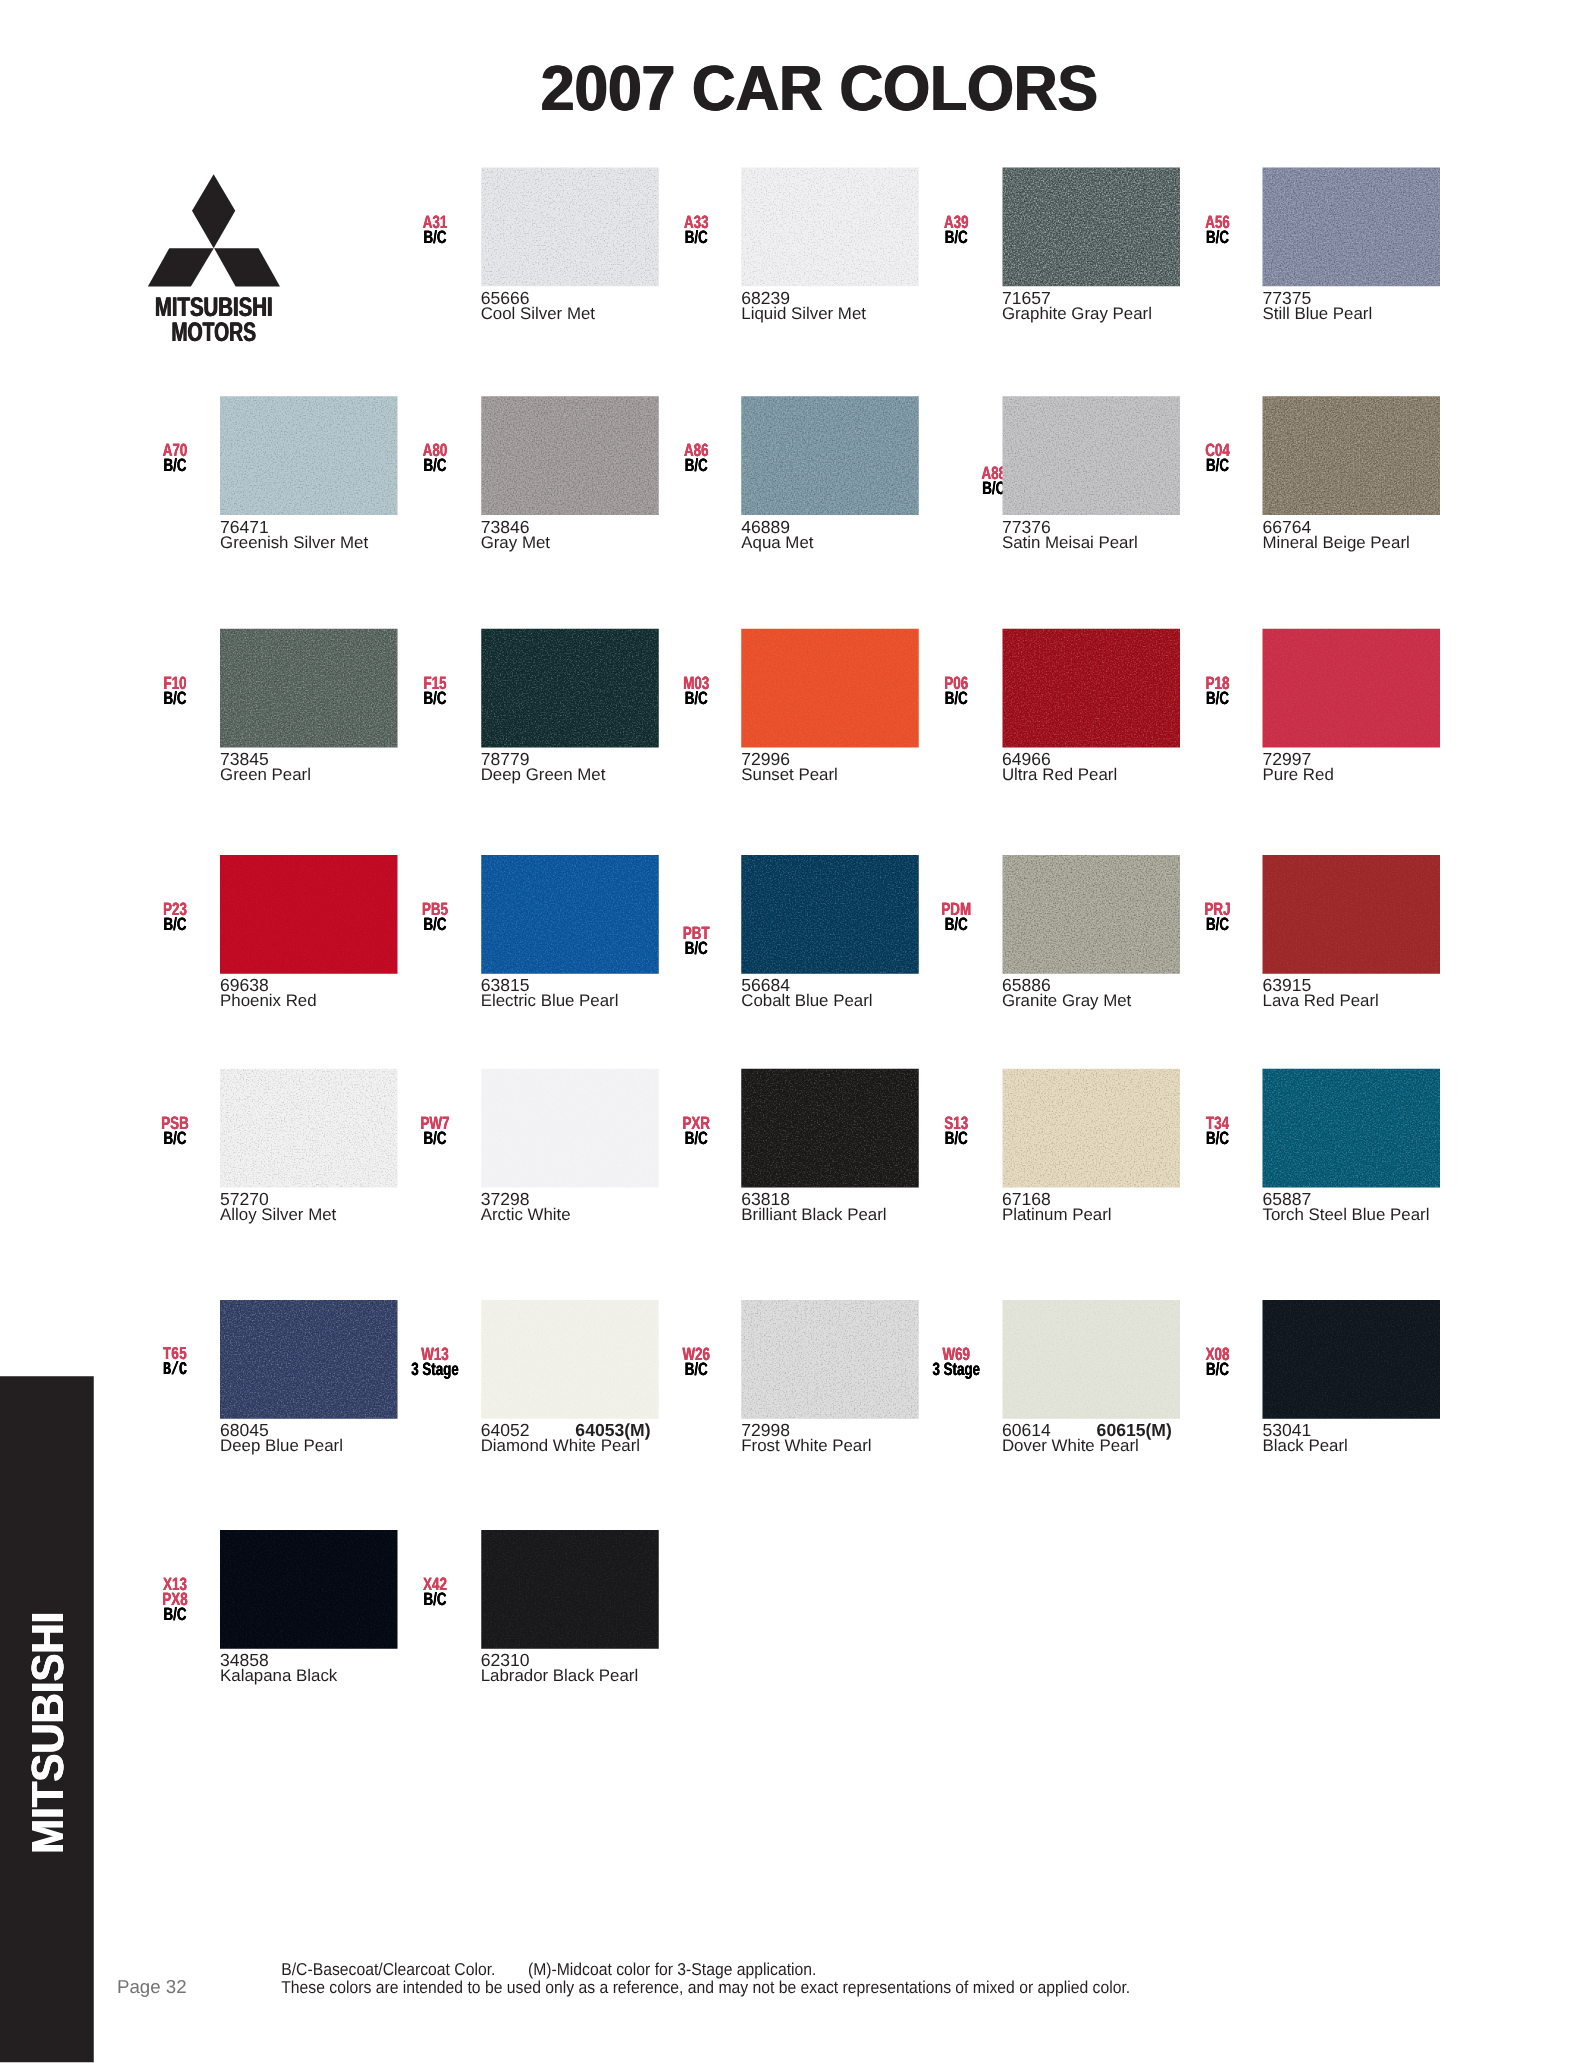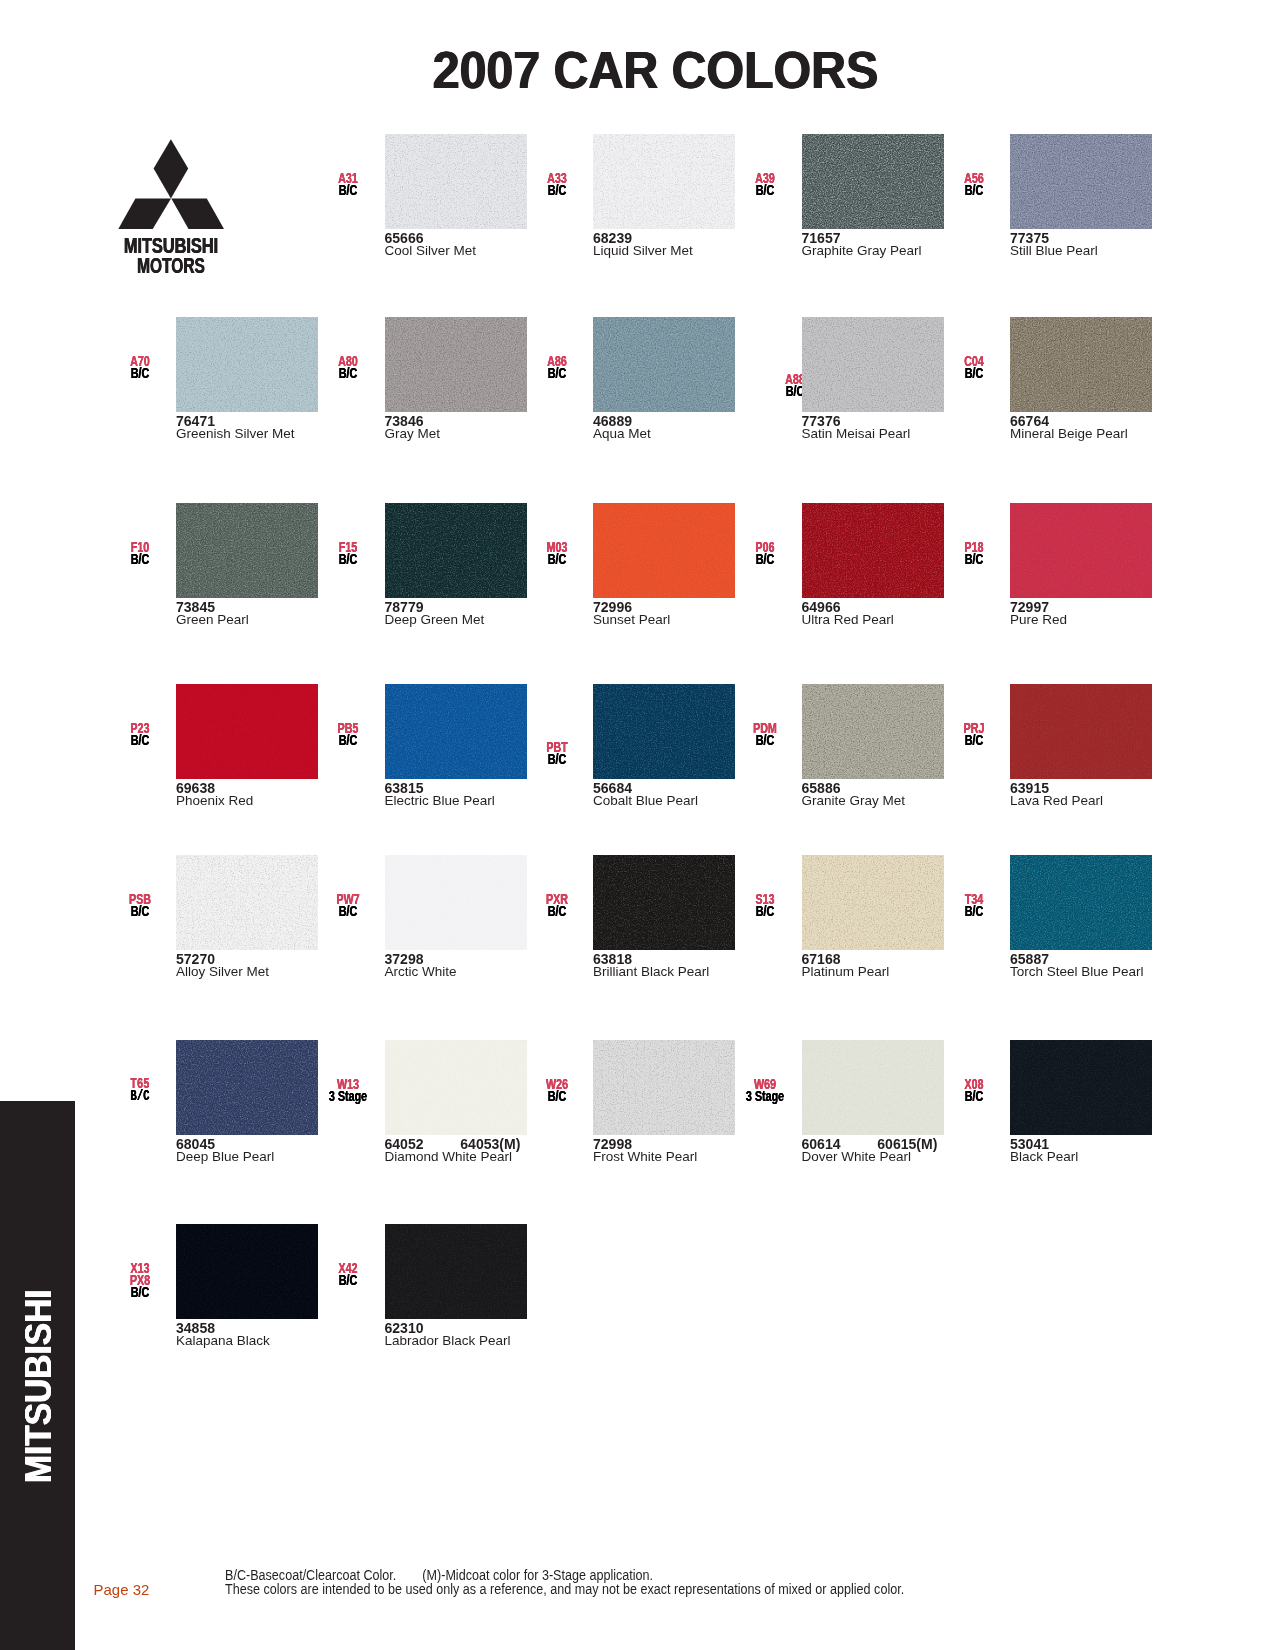--- a/index.html
+++ b/index.html
@@ -25,25 +25,25 @@
 #brand .bn1{top:101px;font-size:21.6px;transform:scaleX(0.755);text-shadow:0.45px 0 0 #231f20,-0.45px 0 0 #231f20;}
 #brand .bn2{top:121.5px;font-size:21.4px;transform:scaleX(0.725);text-shadow:0.45px 0 0 #231f20,-0.45px 0 0 #231f20;}
 
 .cell{position:absolute;}
 .sw{position:absolute;left:0;top:0;width:142px;height:95px;overflow:hidden;}
 .sw .tex{position:absolute;left:0;top:0;display:block;mix-blend-mode:hard-light;}
 .code{position:absolute;width:120px;text-align:center;font-size:14.3px;line-height:12.2px;font-weight:bold;white-space:nowrap;}
 .code b,.code s{transform:scaleX(0.748);display:block;font-weight:bold;}
 .code b{color:#d4405c;text-shadow:0.2px 0 0 #d4405c,-0.2px 0 0 #d4405c;}
 .code s{color:#000;text-decoration:none;text-shadow:0.2px 0 0 #000,-0.2px 0 0 #000;}
-.pn{position:absolute;left:0;top:97.1px;font-size:14.05px;line-height:14px;font-weight:bold;color:#231f20;white-space:nowrap;text-align:center;}
+.pn{position:absolute;left:0;top:97.1px;font-size:14.05px;line-height:14px;font-weight:normal;color:#231f20;white-space:nowrap;text-align:center;}
 .pn2{position:absolute;left:75.8px;top:97.1px;font-size:14.05px;line-height:14px;font-weight:bold;color:#231f20;white-space:nowrap;}
 .cn{position:absolute;left:0;top:110px;font-size:13.5px;line-height:14px;color:#231f20;white-space:nowrap;}
 
-#page-num{position:absolute;left:93.6px;top:1581.6px;font-size:14.95px;line-height:16px;color:#c2410c;white-space:nowrap;}
+#page-num{position:absolute;left:93.6px;top:1581.6px;font-size:14.95px;line-height:16px;color:#737373;white-space:nowrap;}
 #legend{position:absolute;left:225px;top:1568.5px;font-size:13.8px;line-height:14.0px;color:#231f20;white-space:nowrap;}
 #legend>div{transform:scaleX(0.912);transform-origin:0 0;}
 #legend .sp{display:inline-block;width:28.5px;}
 </style>
 </head>
 <body>
 
 <svg id="noise-defs" width="0" height="0" aria-hidden="true" style="position:absolute;left:0;top:0">
     <defs>
       <filter id="grain01" x="0" y="0" width="100%" height="100%" color-interpolation-filters="sRGB">

